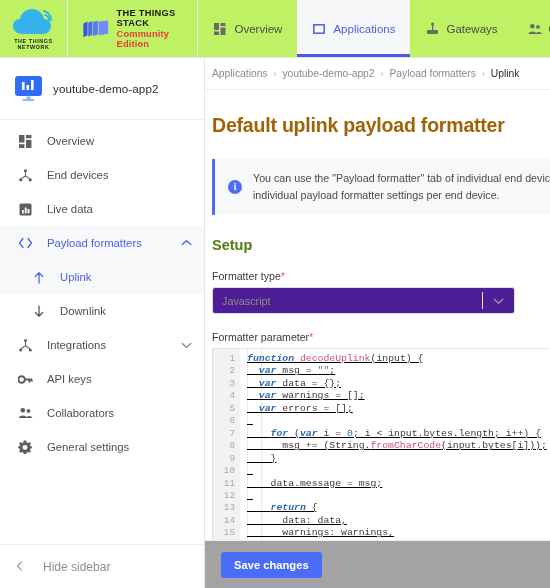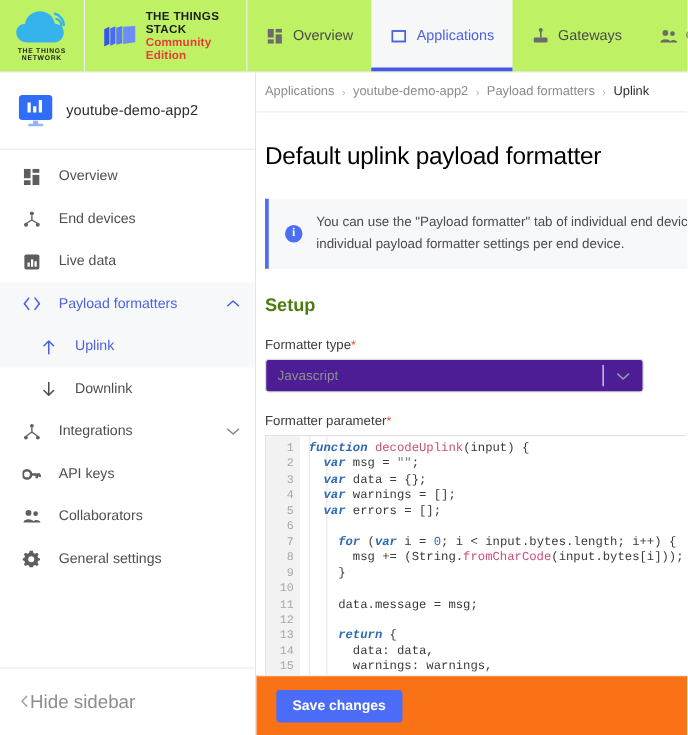--- a/index.html
+++ b/index.html
@@ -76,41 +76,41 @@
     width: 18px; min-width: 18px; height: 16px; margin-right: 13px;
     display: inline-flex; align-items: center; justify-content: center;
   }
   .navitem .chev { margin-left: auto; display: inline-flex; }
   .navitem.sect-open { color: #4c61e0; background: #f7f8fa; }
   .navitem.sub { padding-left: 30px; font-size: 11.3px; }
   .navitem.sub .ic { margin-right: 12px; }
   .navitem.sub.active { color: #4c61e0; background: #f7f8fa; }
 
   .sidebar-foot {
-    position: absolute; bottom: 0; left: 0; width: 204px; height: 54px;
+    position: absolute; bottom: 0; left: 0; width: 204px; height: 44px;
     border-top: 1px solid #ededed; display: flex; align-items: center;
-    padding-left: 16px; gap: 1px; font-size: 15px; color: #8d8d8d; cursor: pointer;
+    padding-left: 16px; gap: 20px; font-size: 12px; color: #8d8d8d; cursor: pointer;
   }
 
   
   .main {
     position: absolute; top: 58px; left: 205px; width: 345px; height: 530px;
     background: #fff; overflow: hidden;
   }
   .crumbs {
     height: 32px; display: flex; align-items: center; gap: 6px;
     padding-left: 7px; font-size: 10.3px; border-bottom: 1px solid #ededed;
     white-space: nowrap;
   }
   .crumbs a { color: #8a8a8a; text-decoration: none; cursor: pointer; }
   .crumbs .sep { color: #b4b4b4; font-size: 8.6px; }
   .crumbs .cur { color: #2d2d2d; }
 
   .page-title {
-    font-size: 19.5px; font-weight: 400; color: #000000;
+    font-size: 19.5px; font-weight: 700; color: #a16207;
     padding: 24px 0 0 7px; letter-spacing: -.2px;
   }
 
   .notice {
     margin: 22px 0 0 7px; width: 400px; height: 56px;
     background: #f7f8fa; border-left: 3px solid #4c6ef5;
     display: flex; align-items: center; gap: 11px; padding: 0 12px 0 13px;
   }
   .notice .ibadge {
     width: 14px; height: 14px; min-width: 14px; border-radius: 50%;
@@ -141,37 +141,37 @@
     display: flex; overflow: hidden;
   }
   .gutter {
     width: 27px; min-width: 27px; background: #f2f2f2;
     padding-top: 4px; text-align: right;
   }
   .gutter div {
     font-family: "Liberation Mono", monospace; font-size: 9.3px;
     line-height: 12.45px; color: #a8a8a8; padding-right: 5px;
   }
-  .codearea { flex: 1; padding-top: 4px; position: relative; overflow: hidden; }
+  .codearea { flex: 1; padding-top: 4px; position: relative; overflow: hidden; text-decoration: underline; }
   .codearea .guide { position: absolute; top: 0; bottom: 0; width: 1px; background: #e9e9e9; }
   .codearea .guide.g1 { left: 7px; }
   .codearea .guide.g2 { left: 21px; }
   .cl {
     font-family: "Liberation Mono", monospace; font-size: 9.8px;
     line-height: 12.45px; white-space: pre; color: #3a3a3a;
     padding-left: 7px; position: relative;
   }
   .kw { color: #2d6ab5; font-style: italic; font-weight: 700; }
   .fn { color: #c94f7c; }
   .str { color: #7a7a7a; }
   .num { color: #2f6fb8; }
 
   .footbar {
     position: absolute; left: 0; bottom: 0; width: 345px; height: 48px;
-    background: #f97316; border-top: 1px solid #ededed;
+    background: #a3a3a3; border-top: 1px solid #ededed;
   }
   .btn-save {
     position: absolute; left: 16px; top: 11px;
     background: #4a6cf7; color: #fff; border: none; border-radius: 3px;
     font-family: "Liberation Sans", sans-serif;
     font-size: 11.2px; font-weight: 700; padding: 0 13px; height: 26px;
     cursor: pointer;
   }
 </style>
 </head>

